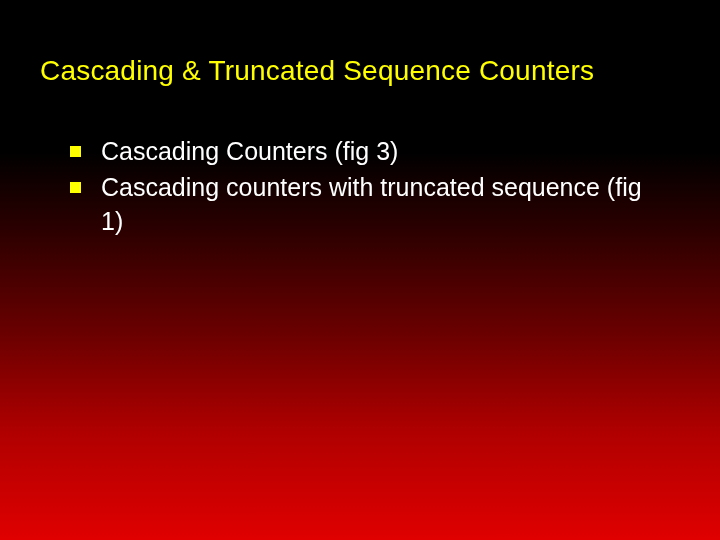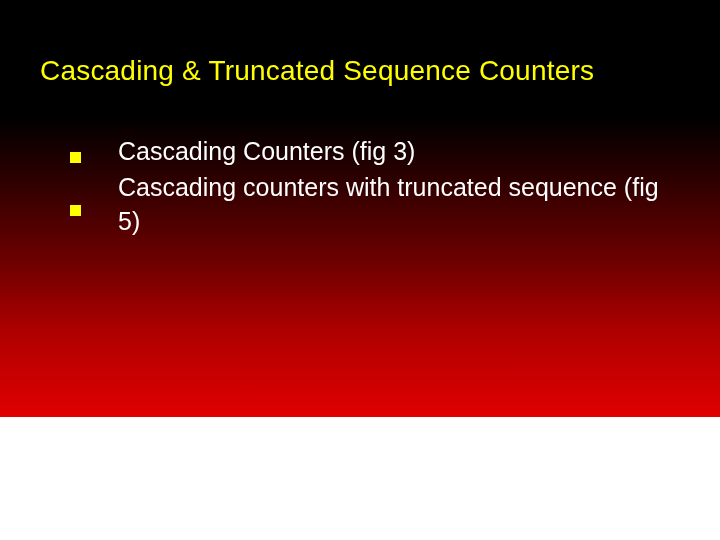--- a/index.html
+++ b/index.html
@@ -4,21 +4,21 @@
 <style>
   html, body {
     margin: 0;
     padding: 0;
     width: 720px;
     height: 540px;
     overflow: hidden;
   }
   .slide {
     width: 720px;
-    height: 417px;
+    height: 540px;
     background: linear-gradient(to bottom,
       #000000 0%,
       #000000 28%,
       #2a0000 42%,
       #6b0000 62%,
       #b00000 80%,
       #e00000 100%);
     font-family: Arial, Helvetica, sans-serif;
     position: relative;
     box-sizing: border-box;
@@ -37,23 +37,22 @@
     position: absolute;
     top: 135px;
     left: 70px;
     right: 60px;
     color: #ffffff;
     font-size: 25px;
     line-height: 1.35;
   }
   .item {
     display: flex;
-    align-items: center;
+    align-items: flex-start;
     margin-bottom: 2px;
-    gap: 17px;
   }
   .bullet {
     width: 11px;
     height: 11px;
     background: #ffff00;
     flex: 0 0 auto;
     margin-top: 11px;
     margin-right: 20px;
   }
   .text {
@@ -65,16 +64,16 @@
 
 <div class="slide">
   <div class="title">Cascading  &amp; Truncated Sequence Counters</div>
   <div class="body">
     <div class="item">
       <div class="bullet"></div>
       <div class="text">Cascading Counters (fig 3)</div>
     </div>
     <div class="item">
       <div class="bullet"></div>
-      <div class="text">Cascading counters with truncated sequence (fig 5)</div>
+      <div class="text">Cascading counters with truncated sequence (fig 1)</div>
     </div>
   </div>
 </div>
 
 </body></html>

